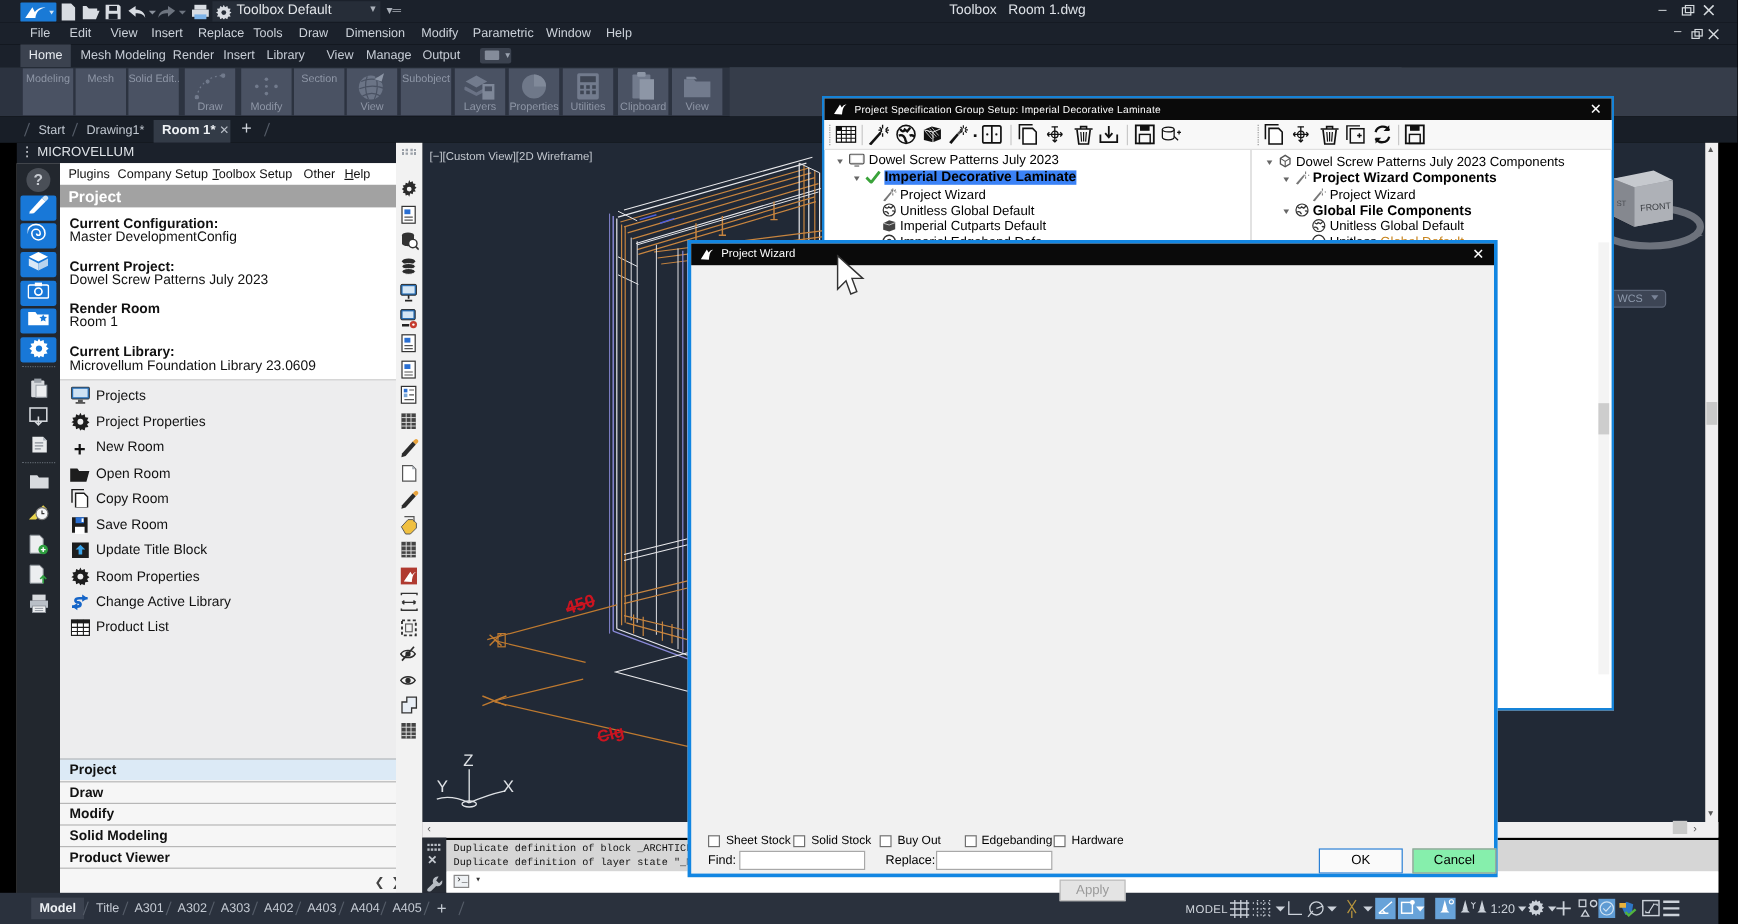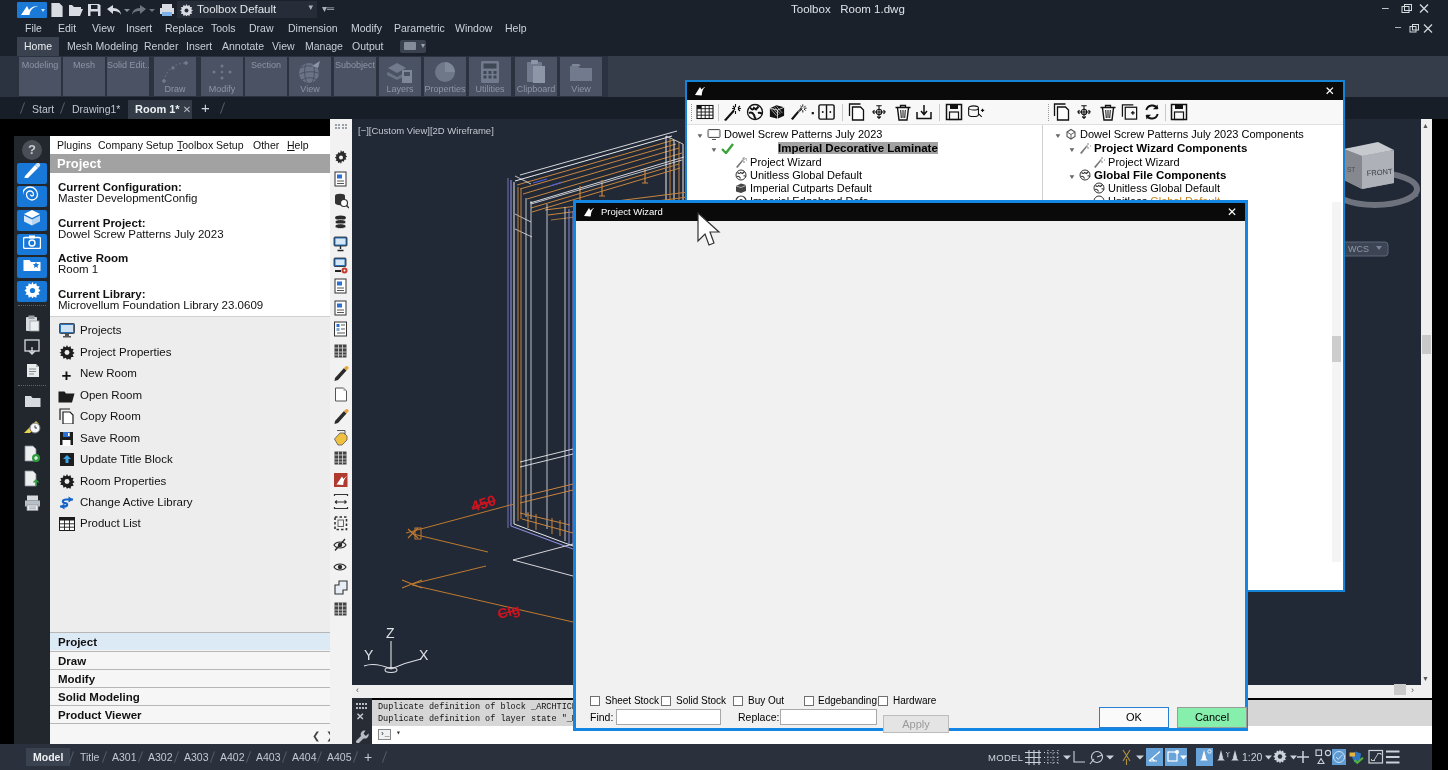--- a/index.html
+++ b/index.html
@@ -155,21 +155,21 @@
         <rect x="4.5" y="0.5" width="6" height="5.5"></rect>
         <path d="M16 0.5 l8 8 M24 0.5 l-8 8" stroke-width="1.2"></path>
       </svg>
 </div>
 
 <div class="abs" id="ribbontabs">
   <span class="rtab active" style="left:17px;width:42px;padding:0;text-align:center;">Home</span>
   <span class="rtab" style="left:67px;padding:0;">Mesh Modeling</span>
   <span class="rtab" style="left:144px;padding:0;">Render</span>
   <span class="rtab" style="left:186px;padding:0;">Insert</span>
-  <span class="rtab" style="left:222px;padding:0;">Annotate</span>
+  <span class="rtab" style="left:222px;padding:0;">Library</span>
   <span class="rtab" style="left:272px;padding:0;">View</span>
   <span class="rtab" style="left:305px;padding:0;">Manage</span>
   <span class="rtab" style="left:352px;padding:0;">Output</span>
   <span style="position:absolute;left:400px;top:3px;width:26px;height:13px;background:#3b424f;border-radius:2px;">
         <span style="position:absolute;left:4px;top:2px;width:12px;height:8px;background:#848c9a;border-radius:1px;"></span>
         <span style="position:absolute;right:1px;top:1px;color:#9aa2af;font-size:8px;">▾</span>
       </span>
 </div>
 
 <div class="abs" id="ribbon">
@@ -277,20 +277,21 @@
 
 <div class="abs" id="canvas"></div>
 <div class="abs" id="vplabel">[−][Custom View][2D Wireframe]</div>
 <div class="abs" id="vscroll"></div>
 <div class="abs" id="hscroll"></div>
 <div class="abs" id="cmdstrip"></div>
 <div class="abs" id="cmdgrey"></div>
 <div class="abs" id="cmdwhite"></div>
 <div class="abs" id="blackright"></div>
 
+<div class="abs" id="palhead">&nbsp;⋮ MICROVELLUM</div>
 <div class="abs" id="palette"></div>
 <div class="abs" id="palstrip">
   <div style="position:absolute;left:8px;top:4px;width:20px;height:20px;background:#4a4f57;border-radius:50%;text-align:center;"><span style="color:#c8ccd2;font-size:13px;font-weight:bold;line-height:20px;">?</span></div>
   <div class="bluebtn" style="top:27px">
     <svg width="18" height="15" viewBox="0 0 18 15">
           <path d="M2 13 L12 2 l3 3 L5 15 l-4 1 z" fill="#fff"></path>
           <path d="M12 2 l3 3 l1.5 -1.5 a1.8 1.8 0 0 0 -3 -3 z" fill="#cfe3f5"></path>
         </svg>
   </div>
   <div class="bluebtn" style="top:50px">
@@ -370,21 +371,21 @@
   <span class="pmi" style="left:127px"><u>T</u>oolbox Setup</span>
   <span class="pmi" style="left:203px">Other</span>
   <span class="pmi" style="left:237px"><u>H</u>elp</span>
 </div>
 <div class="abs" id="projhdr">Project</div>
 <div class="abs" id="palinfo">
   <span class="pi-b" style="top:8px">Current Configuration:</span>
   <span class="pi-n" style="top:19px">Master DevelopmentConfig</span>
   <span class="pi-b" style="top:44px">Current Project:</span>
   <span class="pi-n" style="top:55px">Dowel Screw Patterns July 2023</span>
-  <span class="pi-b" style="top:79px">Active Room</span>
+  <span class="pi-b" style="top:79px">Render Room</span>
   <span class="pi-n" style="top:90px">Room 1</span>
   <span class="pi-b" style="top:115px">Current Library:</span>
   <span class="pi-n" style="top:126px">Microvellum Foundation Library 23.0609</span>
 </div>
 <div class="abs" id="palbtns">
   <div class="pbtn" style="top:3px"><span class="ic"><svg width="16" height="15" viewBox="0 0 16 15">
             <rect x="0.5" y="0.5" width="15" height="10" rx="1" fill="#2b72b8" stroke="#333" stroke-width="0.8"></rect>
             <rect x="2" y="2" width="12" height="7" fill="#cfe2f3"></rect>
             <rect x="6" y="11" width="4" height="2" fill="#555"></rect>
             <rect x="4" y="13" width="8" height="1.5" fill="#555"></rect>
@@ -753,20 +754,21 @@
           <path d="M1 3.5 h13.5 M1 9 h13.5 M1 14.5 h13.5"></path>
         </g>
   </svg>
 </div>
 
 <div class="abs" id="specdlg">
   <div class="title">
     <svg width="13" height="12" style="position:absolute;left:7px;top:3px" viewBox="0 0 13 12">
           <path d="M1 10 L6 2 l1.5 2.5 c1.5 -2 3 -2.5 3.8 -2.3 c-2.3 1 -3.3 4 -3.6 8.3 z" fill="#fff"></path>
         </svg>
+    <span style="position:absolute;left:25px;top:0px;">Project Specification Group Setup: Imperial Decorative Laminate</span>
     <span style="position:absolute;right:8px;top:0px;font-size:12px;">✕</span>
   </div>
   <div id="spectools">
     <div style="position:absolute;left:4px;top:4px;height:17px;border-left:1px dotted #999;"></div>
     <svg class="ticon" style="left:9px" width="18" height="18" viewBox="0 0 18 18">
           <rect x="1" y="2.5" width="16" height="13" fill="#fff" stroke="#111" stroke-width="1.1"></rect>
           <rect x="1" y="2.5" width="4.2" height="3.2" fill="#111"></rect>
           <path d="M1 5.7 h16 M1 9 h16 M1 12.2 h16 M5.2 2.5 v13 M9.2 2.5 v13 M13.2 2.5 v13" stroke="#111" stroke-width="0.9"></path>
         </svg>
     <div style="position:absolute;left:31px;top:4px;height:17px;border-left:1px solid #c9c9c9;"></div>
@@ -861,21 +863,21 @@
   </div>
 
   <div class="tree" style="left:0;top:43px;width:355px;height:100px;">
     <div class="trow" style="left:9px;top:3px;"><span class="chev">▼</span>&nbsp;<svg width="14" height="11" viewBox="0 0 14 11" style="vertical-align:-2px">
             <rect x="1" y="0.5" width="12" height="8" rx="1" fill="#e8e8e8" stroke="#555"></rect>
             <rect x="2.5" y="2" width="9" height="5" fill="#fff"></rect>
             <path d="M5 10.5 h4" stroke="#555" stroke-width="1"></path>
           </svg> Dowel Screw Patterns July 2023</div>
     <div class="trow" style="left:23px;top:17px;"><span class="chev">▼</span>&nbsp;<svg width="13" height="11" viewBox="0 0 13 11" style="vertical-align:-2px">
             <path d="M1 6 l4 4 L12 1" fill="none" stroke="#3aa33a" stroke-width="2.4"></path>
-          </svg> <b style="background:#a3a3a3;margin-left:41px;">Imperial Decorative Laminate</b></div>
+          </svg> <b style="background:#3b82f6;">Imperial Decorative Laminate</b></div>
     <div class="trow" style="left:48px;top:31px;"><svg width="12" height="12" viewBox="0 0 12 12" style="vertical-align:-2px">
             <path d="M1 11 L7 4 l1 1 L2.5 12 z" fill="#777"></path>
             <path d="M9 1 v2 M9 5 v2 M7 4 h2 M11 4 h2 M7.5 2 l1.5 1.5 M11.5 2 l-1.5 1.5" stroke="#777" stroke-width="0.9"></path>
           </svg> Project Wizard</div>
     <div class="trow" style="left:48px;top:44px;"><svg width="12" height="12" viewBox="0 0 12 12" style="vertical-align:-2px">
             <circle cx="6" cy="6" r="5" fill="none" stroke="#333" stroke-width="1"></circle>
             <path d="M2.5 3.5 c1.5 1.5 2.5 1 3 0 l2 1 l2 -2 M2 7.5 c1.5 -0.5 3 0.5 3.5 2 M8.5 7 c1 -0.5 2 0 2.5 1" stroke="#333" stroke-width="1.1" fill="none"></path>
           </svg> Unitless Global Default</div>
     <div class="trow" style="left:48px;top:57px;"><svg width="12" height="12" viewBox="0 0 12 12" style="vertical-align:-2px">
             <path d="M1 4 l5 -2.5 l5 1.5 v6 l-5 2 l-5 -1.5 z" fill="#444"></path>
@@ -932,21 +934,21 @@
   <span class="cb" style="left:157px;top:493px;"></span>
       <span class="cblbl" style="left:172px;top:492px;">Buy Out</span>
   <span class="cb" style="left:228px;top:493px;"></span>
       <span class="cblbl" style="left:242px;top:492px;">Edgebanding</span>
   <span class="cb" style="left:302px;top:493px;"></span>
       <span class="cblbl" style="left:317px;top:492px;">Hardware</span>
   <span class="cblbl" style="left:14px;top:508px;font-size:10.5px;">Find:</span>
   <span class="inp" style="left:40px;top:506px;width:105px;"></span>
   <span class="cblbl" style="left:162px;top:508px;font-size:10.5px;">Replace:</span>
   <span class="inp" style="left:204px;top:506px;width:97px;"></span>
-  <span class="btn" style="left:307px;top:512px;width:66px;height:18px;background:#e4e4e4;border:1px solid #bcbcbc;color:#9a9a9a;line-height:16px;">Apply</span>
+  <span class="btn" style="left:307px;top:530px;width:55px;height:18px;background:#e4e4e4;border:1px solid #bcbcbc;color:#9a9a9a;line-height:16px;">Apply</span>
   <span class="btn" style="left:523px;top:504px;border:1.5px solid #2a7fd4;background:#fafafa;">OK</span>
   <span class="btn" style="left:601px;top:504px;background:#86efac;">Cancel</span>
 </div>
 <svg class="abs" style="left:695px;top:212px;width:26px;height:36px;" viewBox="0 0 26 36">
       <path d="M3 1 L3 29 L10 22 L14 33 L19 31 L15 20 L24 20 Z" fill="#fff" stroke="#333" stroke-width="1.2"></path>
     </svg>
 
 </div>
 
 </body></html>

